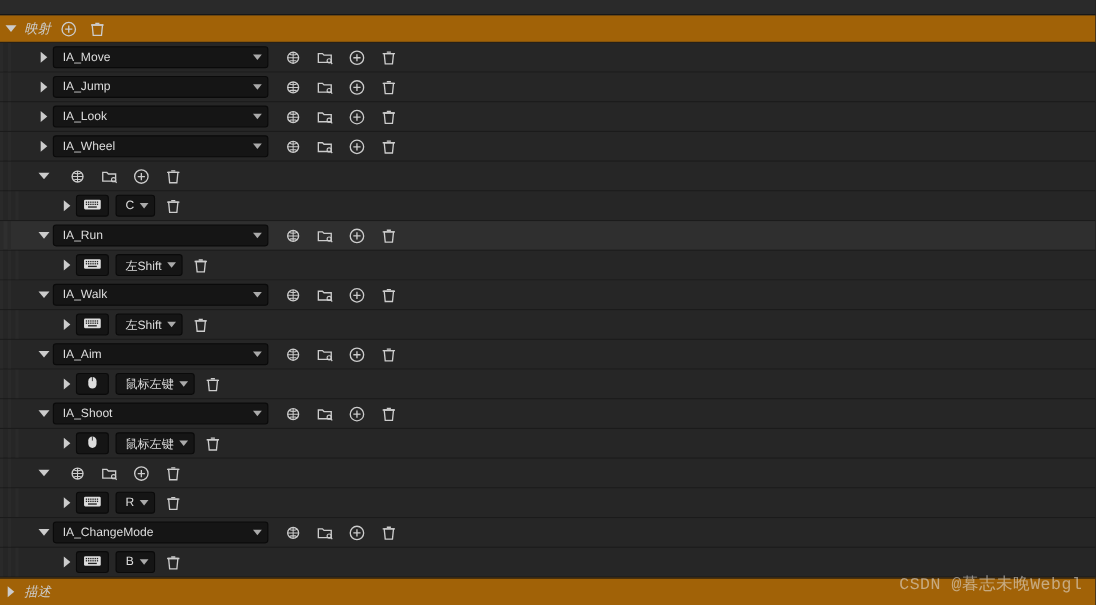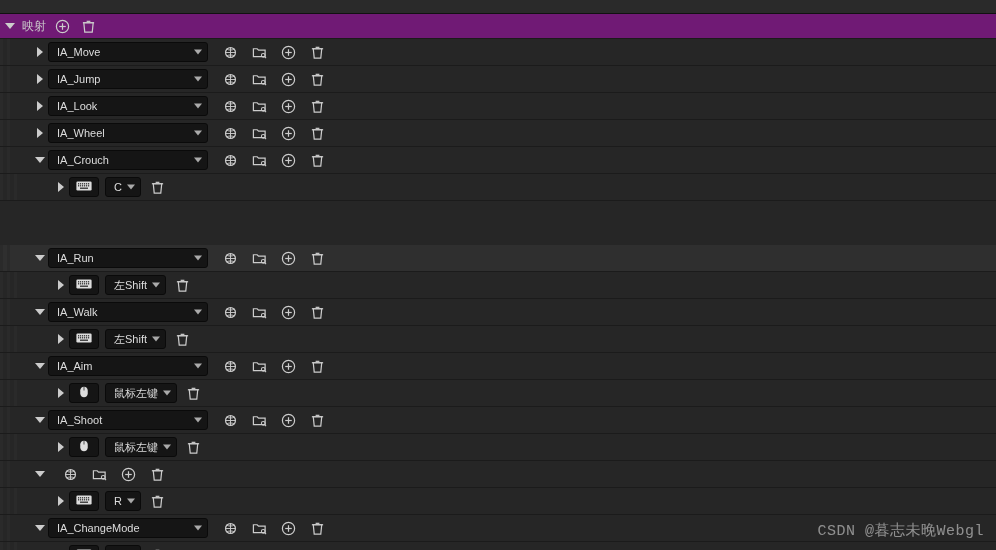--- a/index.html
+++ b/index.html
@@ -19,43 +19,44 @@
       background: #2a2a2a;
       border-bottom: 1px solid #111;
       padding: 0 8px;
       color: #aaa;
       display:flex; align-items:center;
     }
     .section-row {
       display: flex;
       align-items: center;
       height: 25px;
-      background: #701a75;
+      background: #a16207;
       border-bottom: 1px solid #1b1b1b;
       padding-left: 4px;
       gap: 6px;
+      font-style: italic;
     }
     .section-row.bottom { border-top: 1px solid #111; border-bottom:none; }
     .tri {
       display:inline-block;
       width:0; height:0;
     }
     .tri.down { border-left:5px solid transparent; border-right:5px solid transparent; border-top:6px solid #ccc; }
     .tri.right { border-top:5px solid transparent; border-bottom:5px solid transparent; border-left:6px solid #ccc; }
     .sec-toggle { width:12px; display:flex; justify-content:center; align-items:center; cursor:pointer; }
     .sec-label { color:#ccc; }
     .rows { flex:1; overflow:hidden; }
     .row {
       display:flex;
       align-items:center;
       height:27px;
       background:#262626;
       border-bottom:1px solid #1b1b1b;
     }
-    .row.highlight { background:#2f2f2f;margin-top:44px; }
+    .row.highlight { background:#2f2f2f; }
     .stripes {
       display:flex;
       height:100%;
     }
     .stripe { width:3px; background:#2a2a2a; margin-right:4px; height:100%; }
     .indent0 { width: 18px; }
     .indent1 { width: 32px; }
     .toggle-cell {
       width:16px; display:flex; justify-content:center; align-items:center; cursor:pointer;
     }
@@ -64,21 +65,21 @@
       border:1px solid #0a0a0a;
       border-radius:3px;
       height:20px;
       display:flex; align-items:center;
       padding: 0 18px 0 8px;
       position:relative;
       color:#ddd;
       cursor:pointer;
       font-size:11px;
     }
-    .combo.action { width:160px; }
+    .combo.action { width:196px; }
     .combo.key { min-width:36px; justify-content:center; padding-left:8px; padding-right:18px; }
     .combo .chev {
       position:absolute; right:5px; top:50%; transform:translateY(-50%);
       width:0;height:0;border-left:4px solid transparent;border-right:4px solid transparent;border-top:5px solid #aaa;
     }
     .iconbtn {
       width:20px; height:20px; display:flex; align-items:center; justify-content:center;
       color:#bbb; cursor:pointer; border-radius:3px;
     }
     .iconbtn svg { width:15px; height:15px; }
@@ -304,24 +305,20 @@
   </div>
       <div class="row">
     <div class="stripes">
           <div class="stripe"></div>
           <div class="stripe"></div>
         </div>
     <div class="indent0"></div>
     <div class="toggle-cell">
       <span class="tri down"></span>
     </div>
-    <div class="combo action">
-      <span>IA_Crouch</span>
-      <span class="chev"></span>
-    </div>
     <div class="action-icons">
       <span class="iconbtn">
             <svg viewBox="0 0 16 16">
               <circle cx="8" cy="8" r="5.3" fill="none" stroke="#ccc" stroke-width="1.3"></circle>
               <path d="M8 2.7v10.6M2.7 8h10.6M4 4.2c2 1.6 6 1.6 8 0M4 11.8c2-1.6 6-1.6 8 0" fill="none" stroke="#ccc" stroke-width="1"></path>
             </svg>
           </span>
       <span class="iconbtn">
             <svg viewBox="0 0 16 16">
               <path d="M1.5 4h4l1.5 1.5h7v7h-12.5z" fill="none" stroke="#ccc" stroke-width="1.3"></path>
@@ -874,15 +871,21 @@
             <svg viewBox="0 0 16 16">
               <path d="M3.5 4h9l-1 10h-7z" fill="none" stroke="#ccc" stroke-width="1.3"></path>
               <line x1="2" y1="4" x2="14" y2="4" stroke="#ccc" stroke-width="1.3"></line>
               <line x1="6" y1="2.5" x2="10" y2="2.5" stroke="#ccc" stroke-width="1.3"></line>
             </svg>
           </span>
         </div>
       </div>
     </div>
 
+  <div class="section-row bottom">
+    <span class="sec-toggle">
+        <span class="tri right"></span>
+      </span>
+    <span class="sec-label">描述</span>
+  </div>
 </div>
 
 <div class="watermark">CSDN @暮志未晚Webgl</div>
 
 </body></html>

